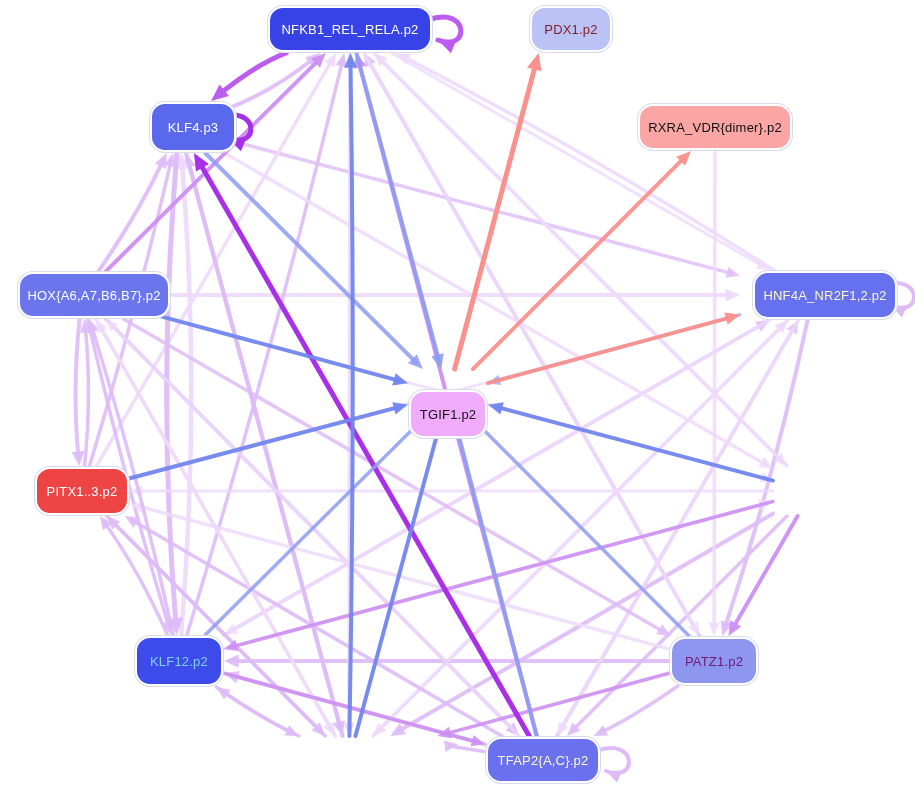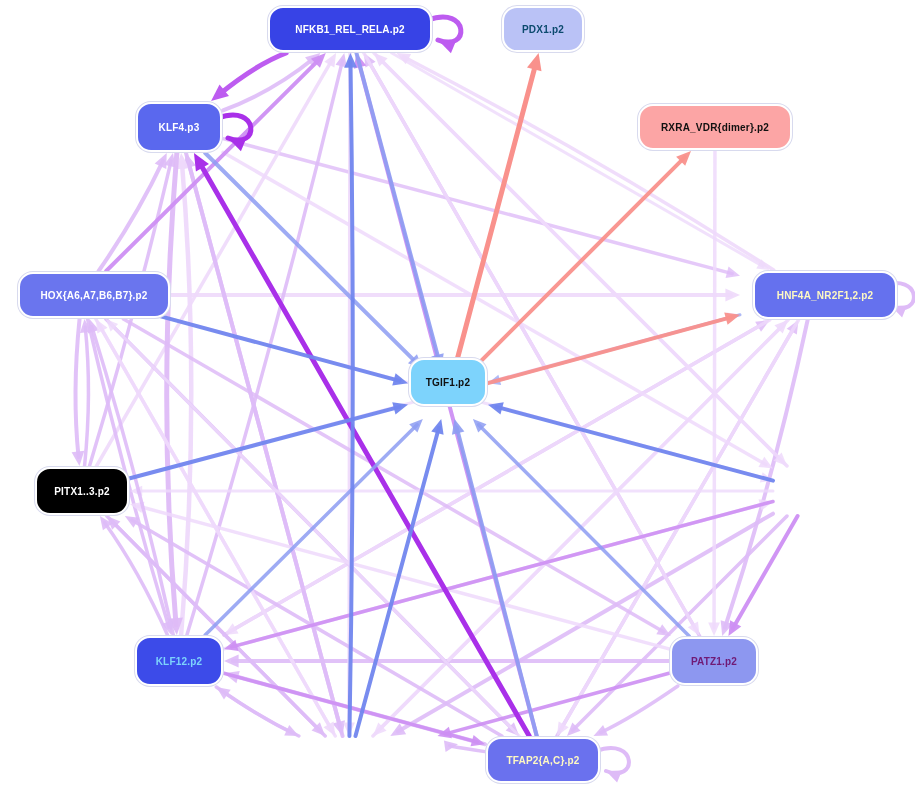--- a/index.html
+++ b/index.html
@@ -6,23 +6,22 @@
   .canvas{
     position:relative;width:915px;height:790px;background:#ffffff;overflow:hidden;
     font-family:"Liberation Sans",sans-serif;
   }
   svg.edge-layer{position:absolute;left:0;top:0;width:915px;height:790px;}
   .node{
     position:absolute;display:flex;align-items:center;justify-content:center;
     border-radius:15px;border:2px solid #ffffff;
     box-shadow:0 0 0 1px #d8daee;
     transform:translate(-50%,-50%);
-    font-size:10px;letter-spacing:0.2px;white-space:nowrap;cursor:pointer;
+    font-size:13px;letter-spacing:0.2px;white-space:nowrap;cursor:pointer;
     user-select:none;
-    font-weight:bold;
   }
   .node-label{pointer-events:none;}
 </style>
 </head>
 <body>
 
 <div class="canvas">
   <svg class="edge-layer" viewBox="0 0 915 790" xmlns="http://www.w3.org/2000/svg">
       <path d="M159,295 Q447.5,295 731.24,295" fill="none" stroke="#eed9fb" stroke-width="4" stroke-opacity="0.9" stroke-linecap="round"></path>
       <polygon points="740,295 725.4,301.4 725.4,288.6" fill="#eed9fb" fill-opacity="0.9"></polygon>
@@ -180,39 +179,39 @@
       <polygon points="228,138 246.57275966324877,137.44991046983364 240.92710395890973,151.34690912666827" fill="#a930e9" fill-opacity="1"></polygon>
       <path d="M881,286 C923,271 923,319 891,306" fill="none" stroke="#debbf7" stroke-width="4" stroke-opacity="1" stroke-linecap="round"></path>
       <polygon points="891,306 906.9352251265037,305.56571879197395 902.1175989254676,317.4244909791395" fill="#debbf7" fill-opacity="1"></polygon>
       <path d="M596,751 C638,736 638,784 606,771" fill="none" stroke="#debbf7" stroke-width="4" stroke-opacity="1" stroke-linecap="round"></path>
       <polygon points="606,771 621.9352251265037,770.5657187919738 617.1175989254676,782.4244909791395" fill="#debbf7" fill-opacity="1"></polygon>
     </svg>
 
   <div class="node" style="left: 350px; top: 29px; width: 160px; height: 42px; background: rgb(55, 67, 230); color: rgb(255, 255, 255);">
     <span class="node-label">NFKB1_REL_RELA.p2</span>
   </div>
-  <div class="node" style="left: 543px; top: 29px; width: 78px; height: 42px; background: rgb(186, 194, 246); color: #0c4a6e;">
+  <div class="node" style="left: 571px; top: 29px; width: 78px; height: 42px; background: rgb(186, 194, 246); color: #7f1d1d;">
     <span class="node-label">PDX1.p2</span>
   </div>
   <div class="node" style="left: 715px; top: 127px; width: 150px; height: 42px; background: #fca5a5; color: rgb(17, 17, 17);">
     <span class="node-label">RXRA_VDR{dimer}.p2</span>
   </div>
-  <div class="node" style="left: 179px; top: 127px; width: 82px; height: 46px; background: rgb(90, 104, 238); color: rgb(255, 255, 255);">
+  <div class="node" style="left: 193px; top: 127px; width: 82px; height: 46px; background: rgb(90, 104, 238); color: rgb(255, 255, 255);">
     <span class="node-label">KLF4.p3</span>
   </div>
   <div class="node" style="left: 94px; top: 295px; width: 148px; height: 42px; background: rgb(106, 117, 238); color: #ffffff;">
     <span class="node-label">HOX{A6,A7,B6,B7}.p2</span>
   </div>
   <div class="node" style="left: 825px; top: 295px; width: 140px; height: 44px; background: rgb(101, 113, 238); color: #fef9c3;">
     <span class="node-label">HNF4A_NR2F1,2.p2</span>
   </div>
-  <div class="node" style="left: 448px; top: 382px; width: 74px; height: 44px; background: #7dd3fc; color: rgb(17, 17, 17);">
+  <div class="node" style="left: 448px; top: 414px; width: 74px; height: 44px; background: #f0abfc; color: rgb(17, 17, 17);">
     <span class="node-label">TGIF1.p2</span>
   </div>
-  <div class="node" style="left: 82px; top: 491px; width: 90px; height: 44px; background: #000000; color: rgb(255, 255, 255); align-items: center;">
+  <div class="node" style="left: 82px; top: 491px; width: 90px; height: 44px; background: #ef4444; color: rgb(255, 255, 255); align-items: center;">
     <span class="node-label">PITX1..3.p2</span>
   </div>
   <div class="node" style="left: 179px; top: 661px; width: 84px; height: 46px; background: rgb(60, 75, 233); color: #7dd3fc;">
     <span class="node-label">KLF12.p2</span>
   </div>
   <div class="node" style="left: 714px; top: 661px; width: 84px; height: 44px; background: rgb(141, 151, 240); color: #701a75;">
     <span class="node-label">PATZ1.p2</span>
   </div>
   <div class="node" style="left: 543px; top: 760px; width: 110px; height: 42px; background: rgb(106, 113, 238); color: #fef9c3;">
     <span class="node-label">TFAP2{A,C}.p2</span>

